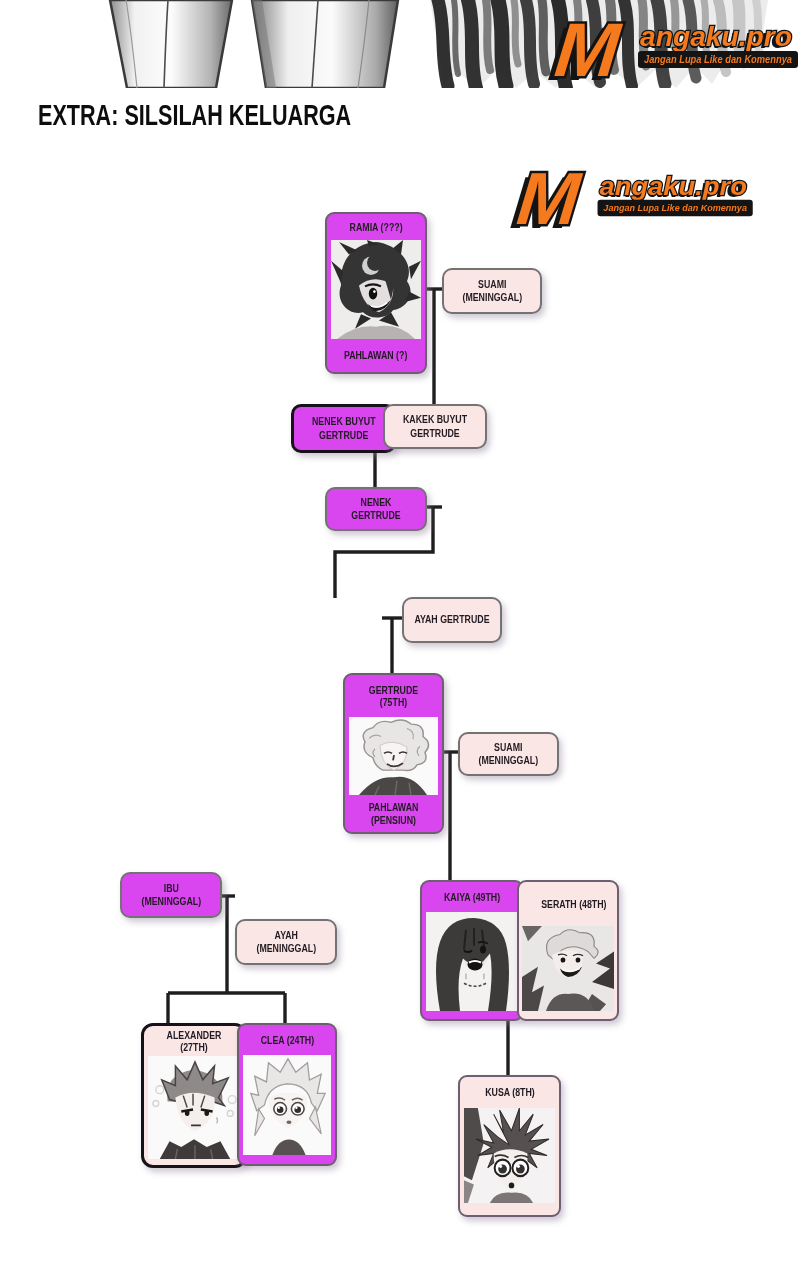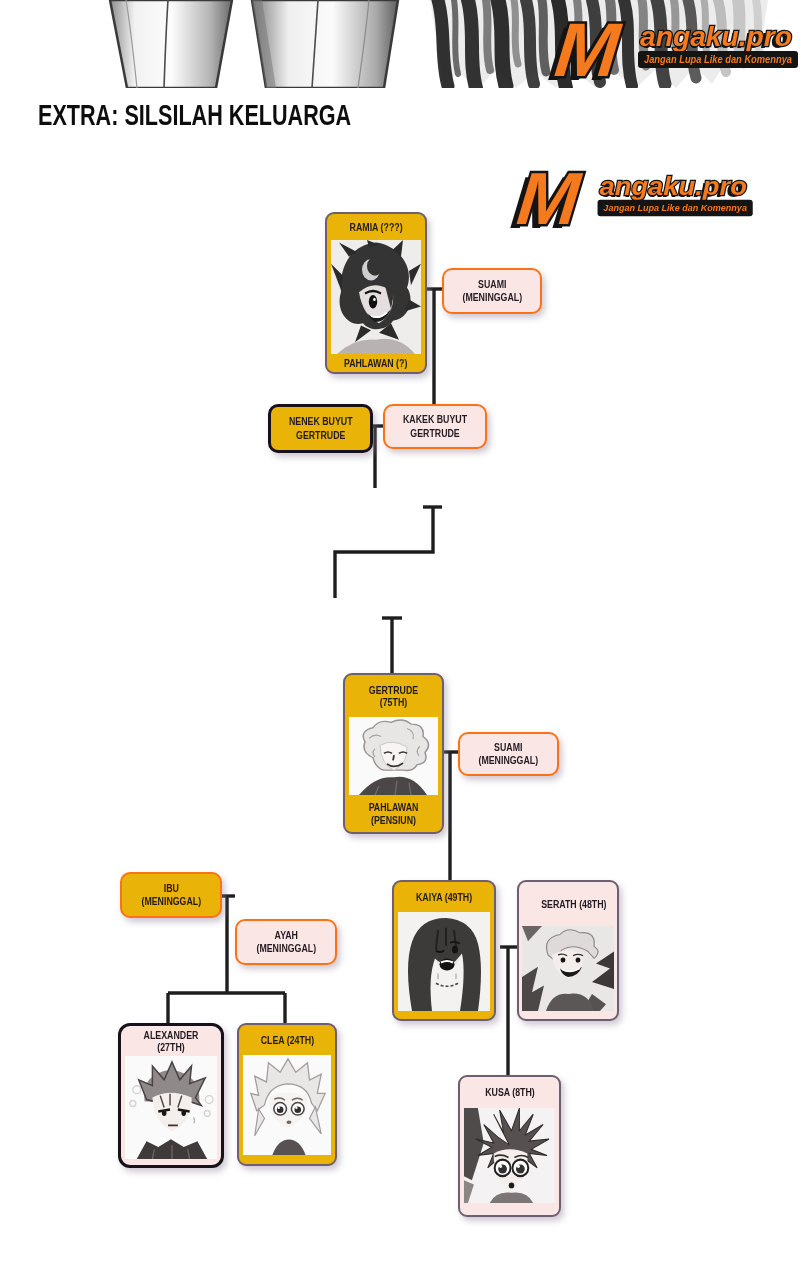--- a/index.html
+++ b/index.html
@@ -22,35 +22,35 @@
   .ln{font:italic 800 27px "Liberation Sans",sans-serif;fill:#F5791D;stroke:#141414;stroke-width:2.4;paint-order:stroke;}
   .lbar{fill:#141414;}
   .lt{font:italic 700 10px "Liberation Sans",sans-serif;fill:#F5791D;}
 
   
   .wires{position:absolute;left:0;top:0;width:800px;height:1287px;pointer-events:none;}
   .wires path{stroke:#1e1e1e;stroke-width:3.4;fill:none;}
 
   
   .node{position:absolute;display:flex;align-items:center;justify-content:center;text-align:center;
-        border-radius:10px;border:2px solid #f97316;box-shadow:3px 4px 6px rgba(148,132,158,.45);
+        border-radius:10px;border:2px solid #737373;box-shadow:3px 4px 6px rgba(148,132,158,.45);
         font-weight:700;font-size:11px;line-height:1.2;color:#221a22;}
   .cond{display:inline-block;transform:scaleX(.8);transform-origin:center;white-space:pre-line;}
 
   
   .card{position:absolute;display:flex;flex-direction:column;border-radius:9px;border:2px solid #6e5f70;
         box-shadow:3px 4px 6px rgba(148,132,158,.45);overflow:hidden;color:#221a22;}
   .card-hd,.card-ft{flex:0 0 auto;display:flex;align-items:center;justify-content:center;
         font-weight:700;font-size:11px;line-height:1.1;text-align:center;}
   .pic{flex:1 1 auto;margin:0 4px;background:#fff;overflow:hidden;}
   .pic svg{width:100%;height:100%;display:block;}
 
-  .f{background:#eab308;}
+  .f{background:#d946ef;}
   .m{background:#FAE6E4;}
-  .border-dark{border:3px solid #171119;}
+  .border-dark{border:3px solid #171119;margin-left:23px;}
 </style>
 </head>
 <body>
 
 <div class="stage">
 
   <div class="banner">
     <svg viewBox="0 0 800 88" preserveAspectRatio="none">
       <defs>
         <linearGradient id="legL" x1="0" y1="0" x2="1" y2="0">
@@ -172,21 +172,21 @@
         <path d="M28 44 Q44 32 62 44 Q64 62 48 70 Q32 64 28 44Z" fill="#e4dede"></path>
         <path d="M54 38 L60 58 L64 40Z" fill="#343434"></path>
         <ellipse cx="42" cy="52" rx="4.2" ry="5.6" fill="#101010"></ellipse>
         <circle cx="43.4" cy="50" r="1.3" fill="#fff"></circle>
         <path d="M34 45 Q42 41 50 45" stroke="#141414" stroke-width="2" fill="none"></path>
         <path d="M37 62 Q47 71 60 58 Q55 69 44 69 Q38 66 37 62Z" fill="#1c1c1c"></path>
         <path d="M40 64 Q48 67 56 61" stroke="#fff" stroke-width="1.5" fill="none"></path>
         <path d="M6 96 Q24 82 45 84 Q68 80 84 96Z" fill="#b9b2b2"></path>
       </svg>
     </div>
-    <div class="card-ft" style="height:18px;">
+    <div class="card-ft" style="height:33px;">
         <span class="cond">PAHLAWAN (?)</span>
       </div>
   </div>
 
   <div class="card f" style="left:343px;top:673px;width:97px;height:157px;">
     <div class="card-hd" style="height:42px;">
         <span class="cond">GERTRUDE (75TH)</span>
       </div>
     <div class="pic">
       <svg viewBox="0 0 89 88" preserveAspectRatio="none">
@@ -211,21 +211,21 @@
             <path d="M48 72 L46 88"></path>
             <path d="M60 74 L62 88"></path>
         </g>
       </svg>
     </div>
     <div class="card-ft" style="height:37px;">
         <span class="cond">PAHLAWAN (PENSIUN)</span>
       </div>
   </div>
 
-  <div class="card f" style="left:392px;top:880px;width:100px;height:137px;">
+  <div class="card f" style="left:420px;top:880px;width:100px;height:137px;">
     <div class="card-hd" style="height:30px;">
         <span class="cond">KAIYA (49TH)</span>
       </div>
     <div class="pic">
       <svg viewBox="0 0 92 100" preserveAspectRatio="none">
         <rect width="92" height="100" fill="#f4f1f1"></rect>
         <path d="M34 28 Q47 18 64 30 Q66 52 49 60 Q34 54 34 28Z" fill="#ece5e5"></path>
         <path d="M14 100 Q6 54 14 30 Q22 6 48 6 Q74 8 80 32 Q86 56 80 100 L62 100 Q68 62 64 42 L57 50 Q46 56 37 47 Q30 66 34 100Z" fill="#3d3a3a"></path>
         <g stroke="#242020" stroke-width="2" fill="none">
           <path d="M40 18 L38 38"></path>
@@ -358,21 +358,27 @@
 
   <div class="node f border-dark" style="left:268px;top:404px;width:99px;height:43px;">
       <span class="cond">NENEK BUYUT
 GERTRUDE</span>
     </div>
   <div class="node m" style="left:383px;top:404px;width:100px;height:41px;">
       <span class="cond">KAKEK BUYUT
 GERTRUDE</span>
     </div>
 
-
+  <div class="node f" style="left:325px;top:487px;width:98px;height:40px;">
+      <span class="cond">NENEK GERTRUDE</span>
+    </div>
+
+  <div class="node m" style="left:402px;top:597px;width:96px;height:42px;">
+      <span class="cond">AYAH GERTRUDE</span>
+    </div>
 
   <div class="node m" style="left:458px;top:732px;width:97px;height:40px;">
       <span class="cond">SUAMI
 (MENINGGAL)</span>
     </div>
 
   <div class="node f" style="left:120px;top:872px;width:98px;height:42px;">
       <span class="cond">IBU
 (MENINGGAL)</span>
     </div>

